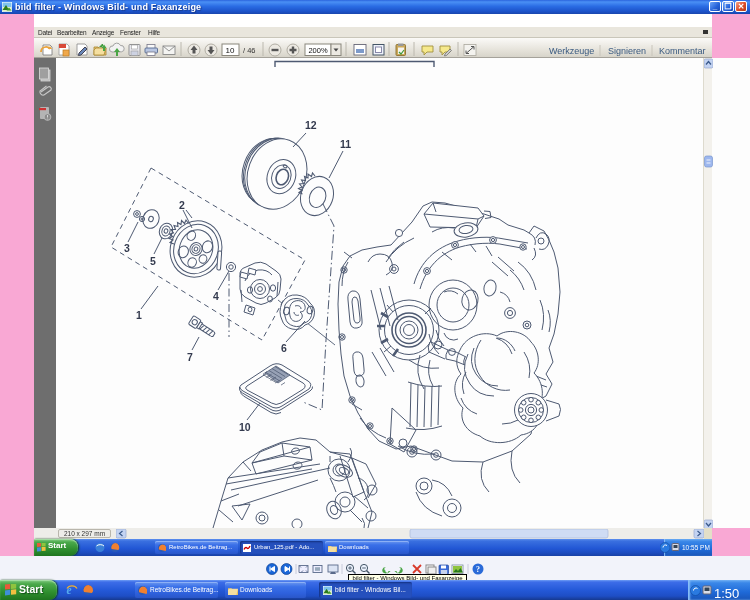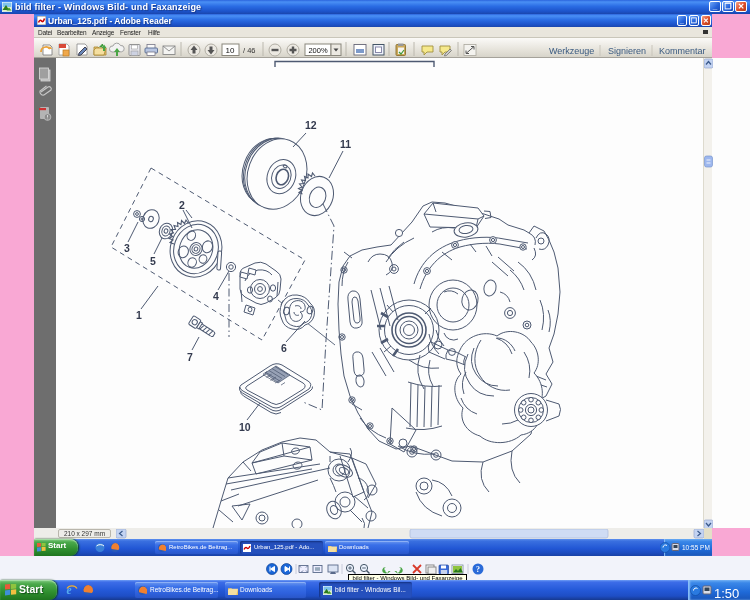--- a/index.html
+++ b/index.html
@@ -49,31 +49,20 @@
         <path d="M0.5 8 L4 3 L7 8 Z" fill="#2a7a1e"></path>
         <path d="M4.5 8.5 L7 5.5 L9.5 8.5 Z" fill="#3f9a2c"></path>
       </svg>
     <div class="abs txt">bild filter  -  Windows Bild- und Faxanzeige</div>
     <div class="abs wbtn blue" style="left:709px;">_</div>
     <div class="abs wbtn blue" style="left:722px;">❐</div>
     <div class="abs wbtn red" style="left:735px;">✕</div>
   </div>
 
   <div id="shot" class="abs">
-    <div id="artitle" class="abs">
-      <svg class="abs" style="left:3px;top:2px" width="9" height="9" viewBox="0 0 9 9">
-          <rect width="9" height="9" fill="#fff"></rect>
-          <rect width="9" height="9" fill="none" stroke="#888"></rect>
-          <path d="M1.5 6.5 q1.5-3.5 3-1.5 q1.5 2 3-2.5" stroke="#c00" stroke-width="1.6" fill="none"></path>
-        </svg>
-      <div class="abs txt">Urban_125.pdf - Adobe Reader</div>
-      <div class="abs arbtn blue wbtn" style="left:643px;">_</div>
-      <div class="abs arbtn blue wbtn" style="left:655px;">❐</div>
-      <div class="abs arbtn red wbtn" style="left:667px;">✕</div>
-    </div>
     <div id="armenu" class="abs">
       <span style="left:4px">Datei</span>
         <span style="left:23px">Bearbeiten</span>
         <span style="left:58px">Anzeige</span>
         <span style="left:86px">Fenster</span>
         <span style="left:114px">Hilfe</span>
       <span class="abs" style="left:669px;top:3px;width:5px;height:4px;background:#333"></span>
     </div>
     <div id="artb" class="abs">
       <svg class="abs" style="left:0;top:0" width="678" height="20" viewBox="34 38 678 20">

